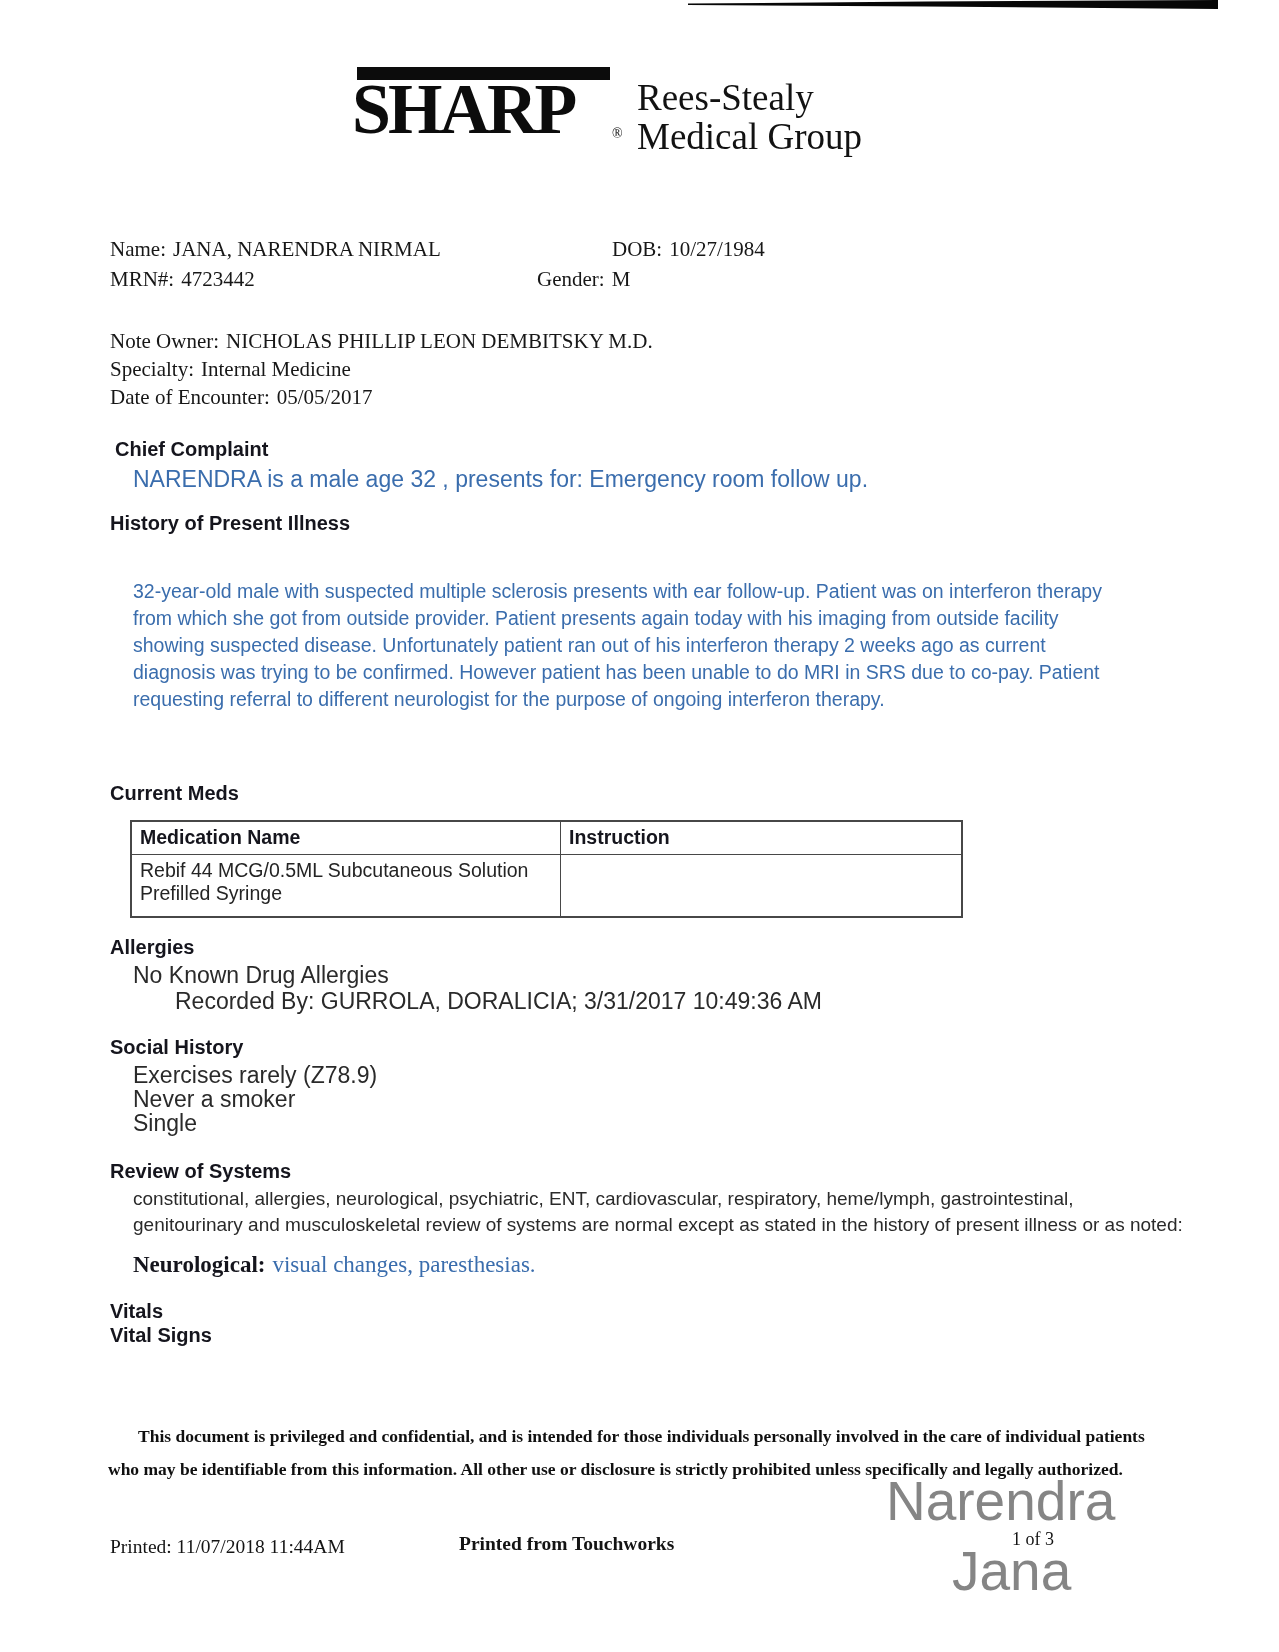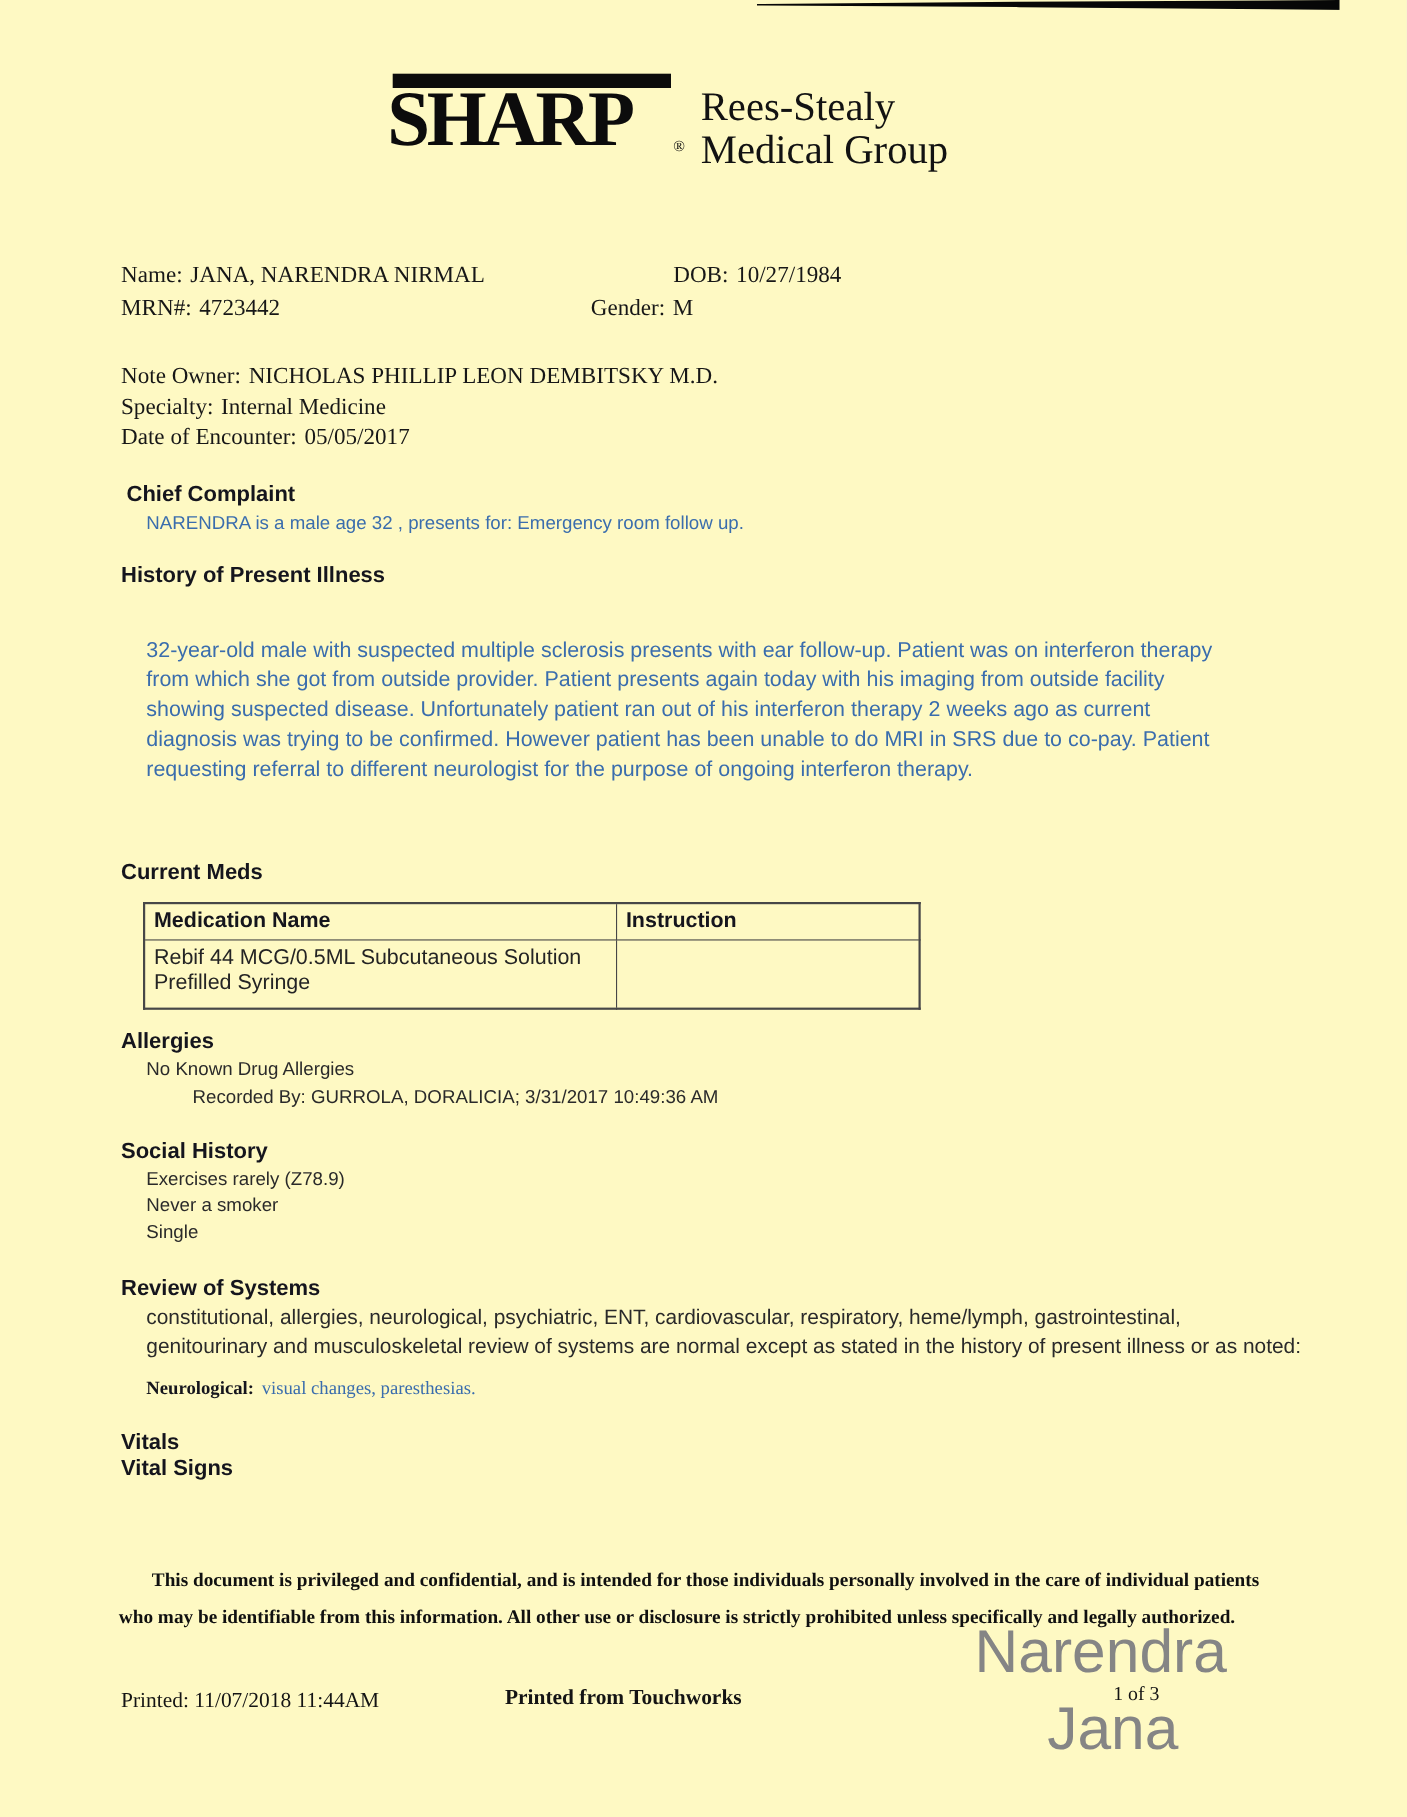--- a/index.html
+++ b/index.html
@@ -1,19 +1,19 @@
 <!DOCTYPE html>
 <html><head>
 <meta charset="utf-8">
 <style>
   html,body{margin:0;padding:0;background:#e8e8e8;}
   .page{
     position:relative;
     width:1279px;height:1652px;
-    background:#fef9c3;
+    background:#ffffff;
     overflow:hidden;
     font-family:"Liberation Sans", sans-serif;
     color:#1c1c1c;
   }
   .abs{position:absolute;}
 
   
   .streak{
     left:688px;top:0;width:530px;height:9px;
     background:#070707;
@@ -51,36 +51,36 @@
     font-size:21px;color:#171717;white-space:nowrap;
   }
   .serifline .lbl{font-weight:400;margin-right:7px;}
 
   .h-sans{
     font-family:"Liberation Sans", sans-serif;
     font-weight:700;font-size:20px;color:#15151d;white-space:nowrap;
   }
   .body-sans{
     font-family:"Liberation Sans", sans-serif;
-    font-size:17px;color:#2a2a2a;
+    font-size:23px;color:#2a2a2a;
   }
   .blue{color:#3a6dad;}
 
   .hpi-para{
     left:133px;top:578px;width:1000px;
     font-size:19.5px;line-height:27px;
   }
   .ros-para{
     left:133px;top:1186px;width:1052px;
     font-size:19px;line-height:26px;color:#2a2a2a;
   }
 
   
   .meds-table{
-    left:130px;top:820px;width:707px;
+    left:130px;top:820px;width:833px;
     border:2px solid #474747;
     border-collapse:collapse;
     font-family:"Liberation Sans", sans-serif;
     font-size:19.5px;color:#242424;
   }
   .meds-table td{
     border:1.5px solid #474747;
     padding:4px 8px 5px 8px;vertical-align:top;
   }
   .meds-table .col1{width:412px;}

